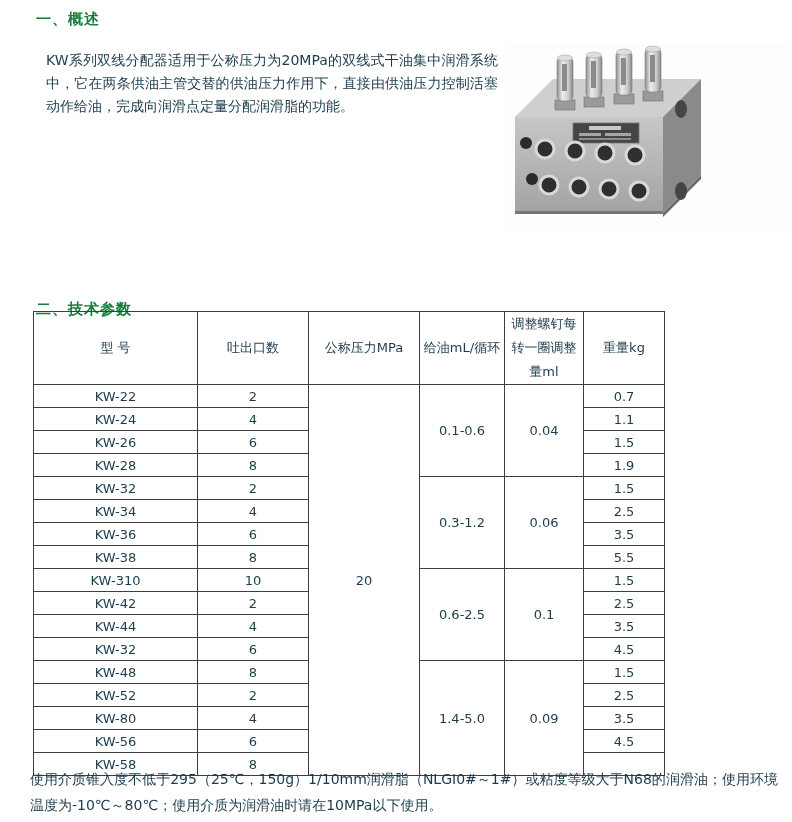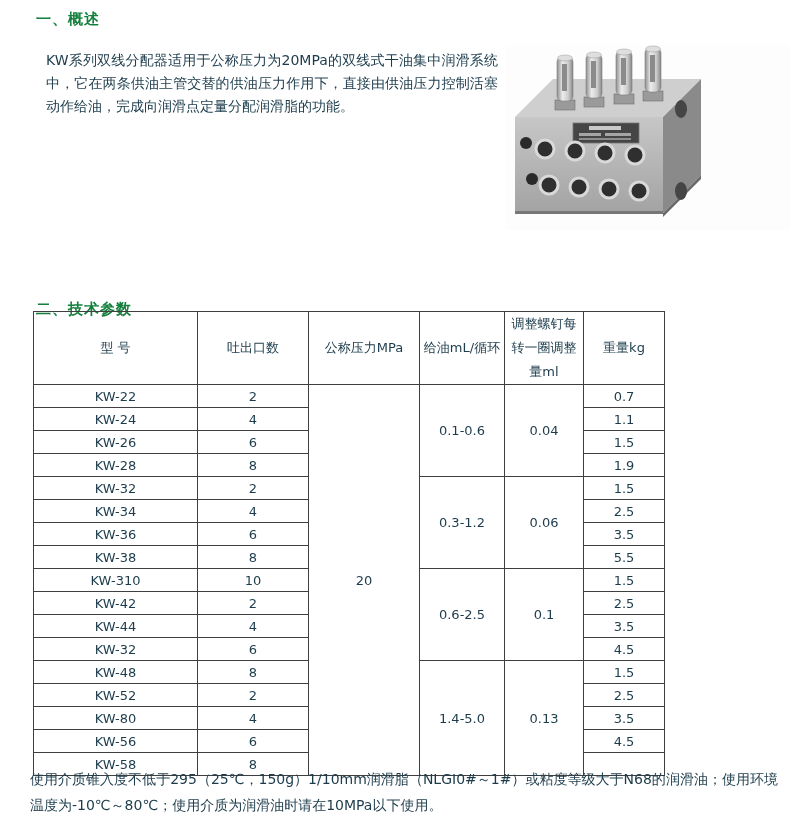--- a/index.html
+++ b/index.html
@@ -258,21 +258,21 @@
         </tr>
         <tr>
           <td>KW-32</td>
           <td>6</td>
           <td>4.5</td>
         </tr>
         <tr>
           <td>KW-48</td>
           <td>8</td>
           <td rowspan="5">1.4-5.0</td>
-          <td rowspan="5">0.13</td>
+          <td rowspan="5">0.09</td>
           <td>1.5</td>
         </tr>
         <tr>
           <td>KW-52</td>
           <td>2</td>
           <td>2.5</td>
         </tr>
         <tr>
           <td>KW-80</td>
           <td>4</td>

